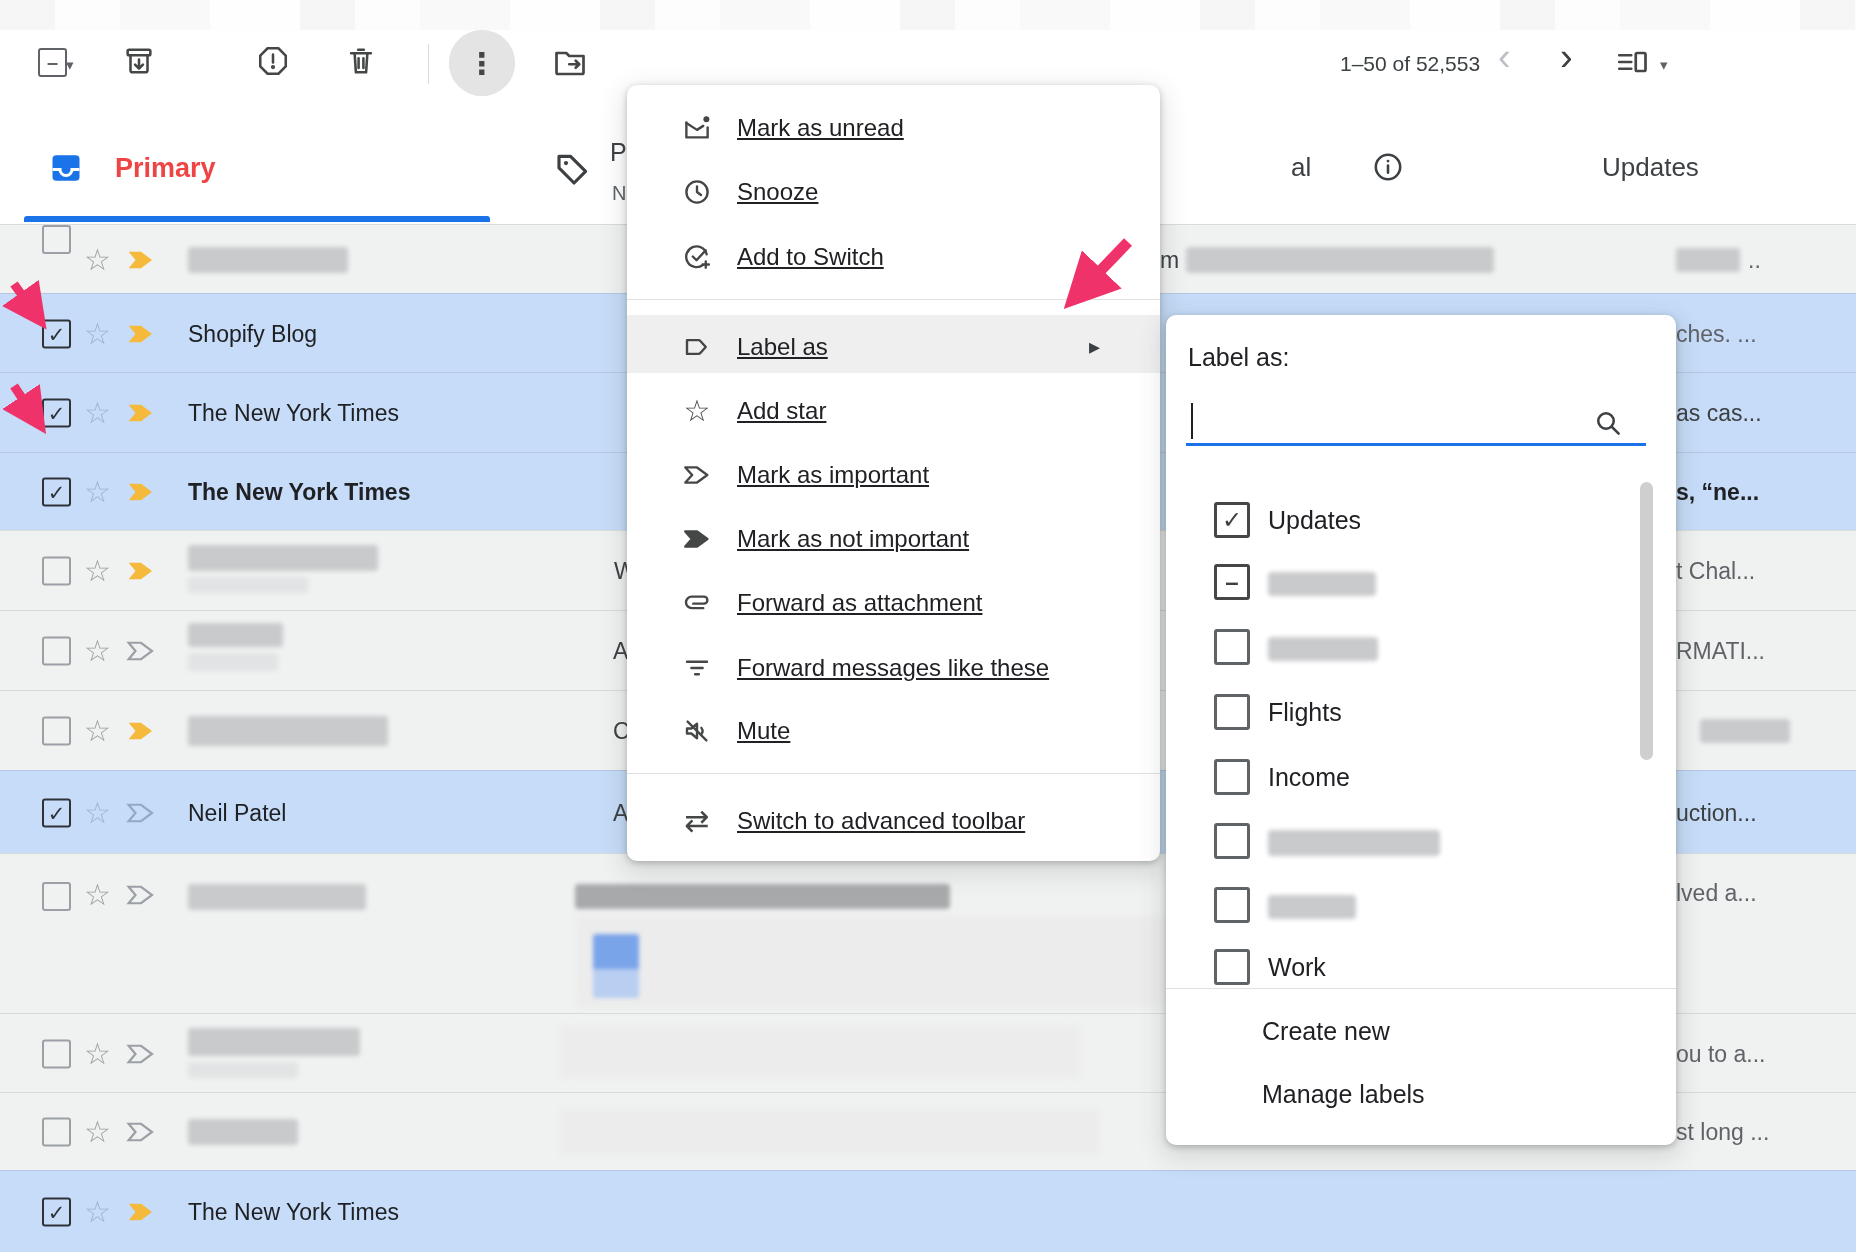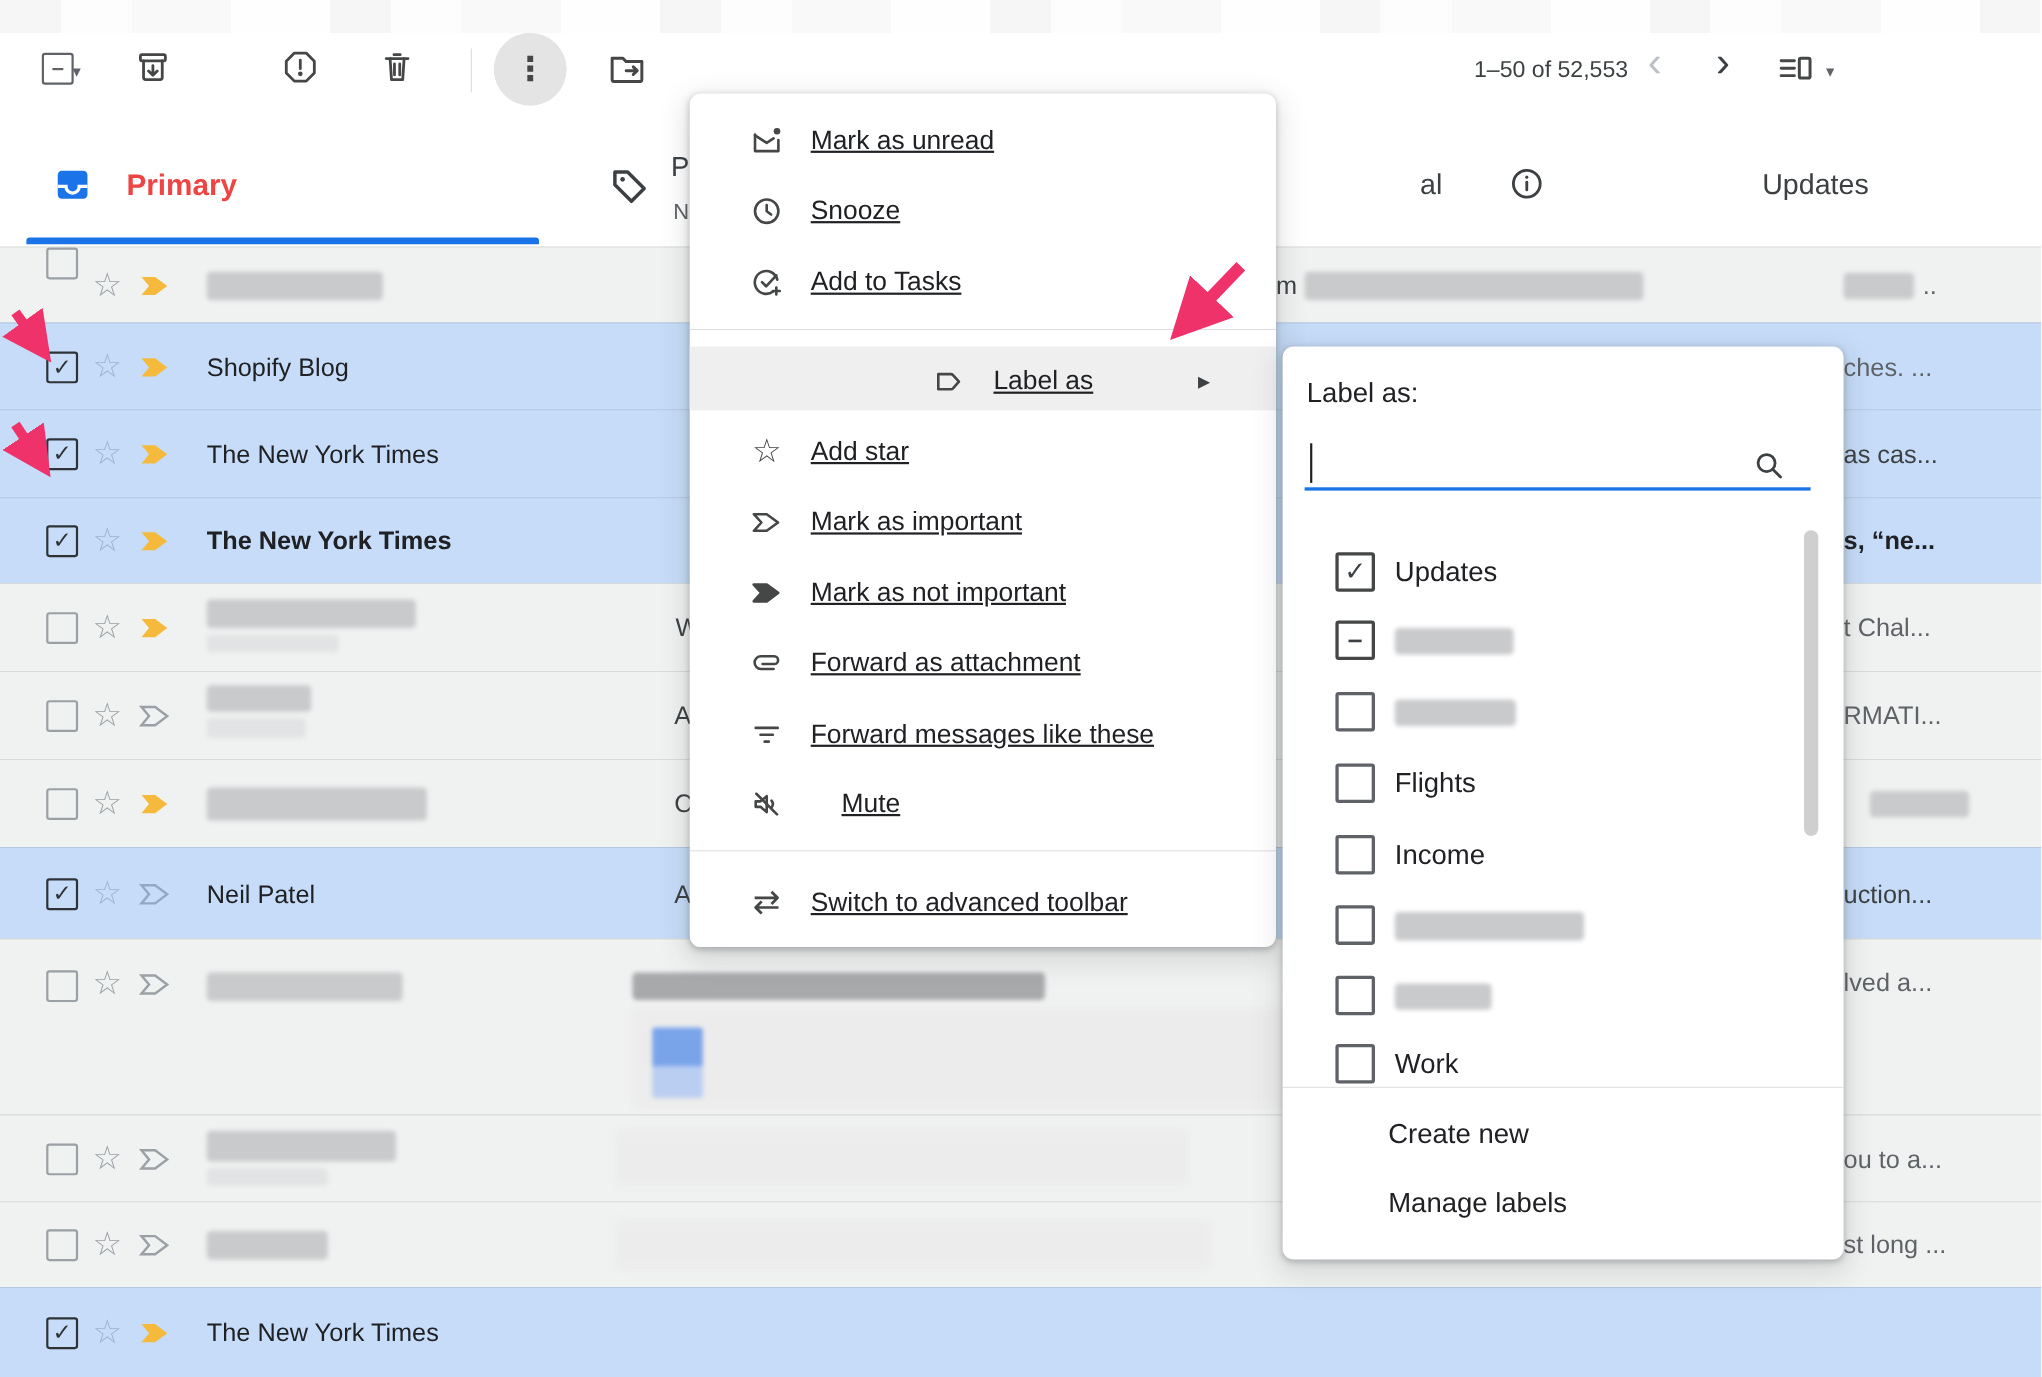--- a/index.html
+++ b/index.html
@@ -371,26 +371,26 @@
       <span class="mi-label">Snooze</span>
     </div>
     <div class="abs menu-item" style="top:145px;">
       <span class="mi-icon">
         <svg width="30" height="30" viewBox="0 0 24 24">
             <path d="M19.7 9.8a8.3 8.3 0 1 0-3 8.6"></path>
             <path d="M8.6 11.6l3 3 7.4-8"></path>
             <path d="M19 15.5v5M16.5 18h5"></path>
           </svg>
       </span>
-      <span class="mi-label">Add to Tasks</span>
+      <span class="mi-label">Add to Switch</span>
     </div>
 
     <div class="abs menu-div" style="top:214px;"></div>
 
-    <div class="abs menu-item" style="top:235px;justify-content:center;">
+    <div class="abs menu-item" style="top:235px;">
       <span class="mi-icon">
         <svg width="30" height="30" viewBox="0 0 24 24">
             <path d="M4 6.5h9.2a2 2 0 0 1 1.5.7l4.3 4.8-4.3 4.8a2 2 0 0 1-1.5.7H4z"></path>
           </svg>
       </span>
       <span class="mi-label">Label as</span>
     </div>
     <span class="abs submenu-arrow" style="left:462px;top:249px;">▸</span>
 
     <div class="abs menu-item" style="top:299px;">
@@ -424,21 +424,21 @@
       <span class="mi-label">Forward as attachment</span>
     </div>
     <div class="abs menu-item" style="top:556px;">
       <span class="mi-icon">
         <svg width="30" height="30" viewBox="0 0 24 24">
             <path d="M4 7h16M7.5 12h9M10.5 17h3"></path>
           </svg>
       </span>
       <span class="mi-label">Forward messages like these</span>
     </div>
-    <div class="abs menu-item" style="top:619px;gap:28px;">
+    <div class="abs menu-item" style="top:619px;">
       <span class="mi-icon">
         <svg width="30" height="30" viewBox="0 0 24 24">
             <path d="M4 10v4h3.5l4.5 3.8V6.2L7.5 10z"></path>
             <path d="M15.5 9.5a4 4 0 0 1 0 5"></path>
             <path d="M4.5 4.5l15 15"></path>
           </svg>
       </span>
       <span class="mi-label">Mute</span>
     </div>
 

